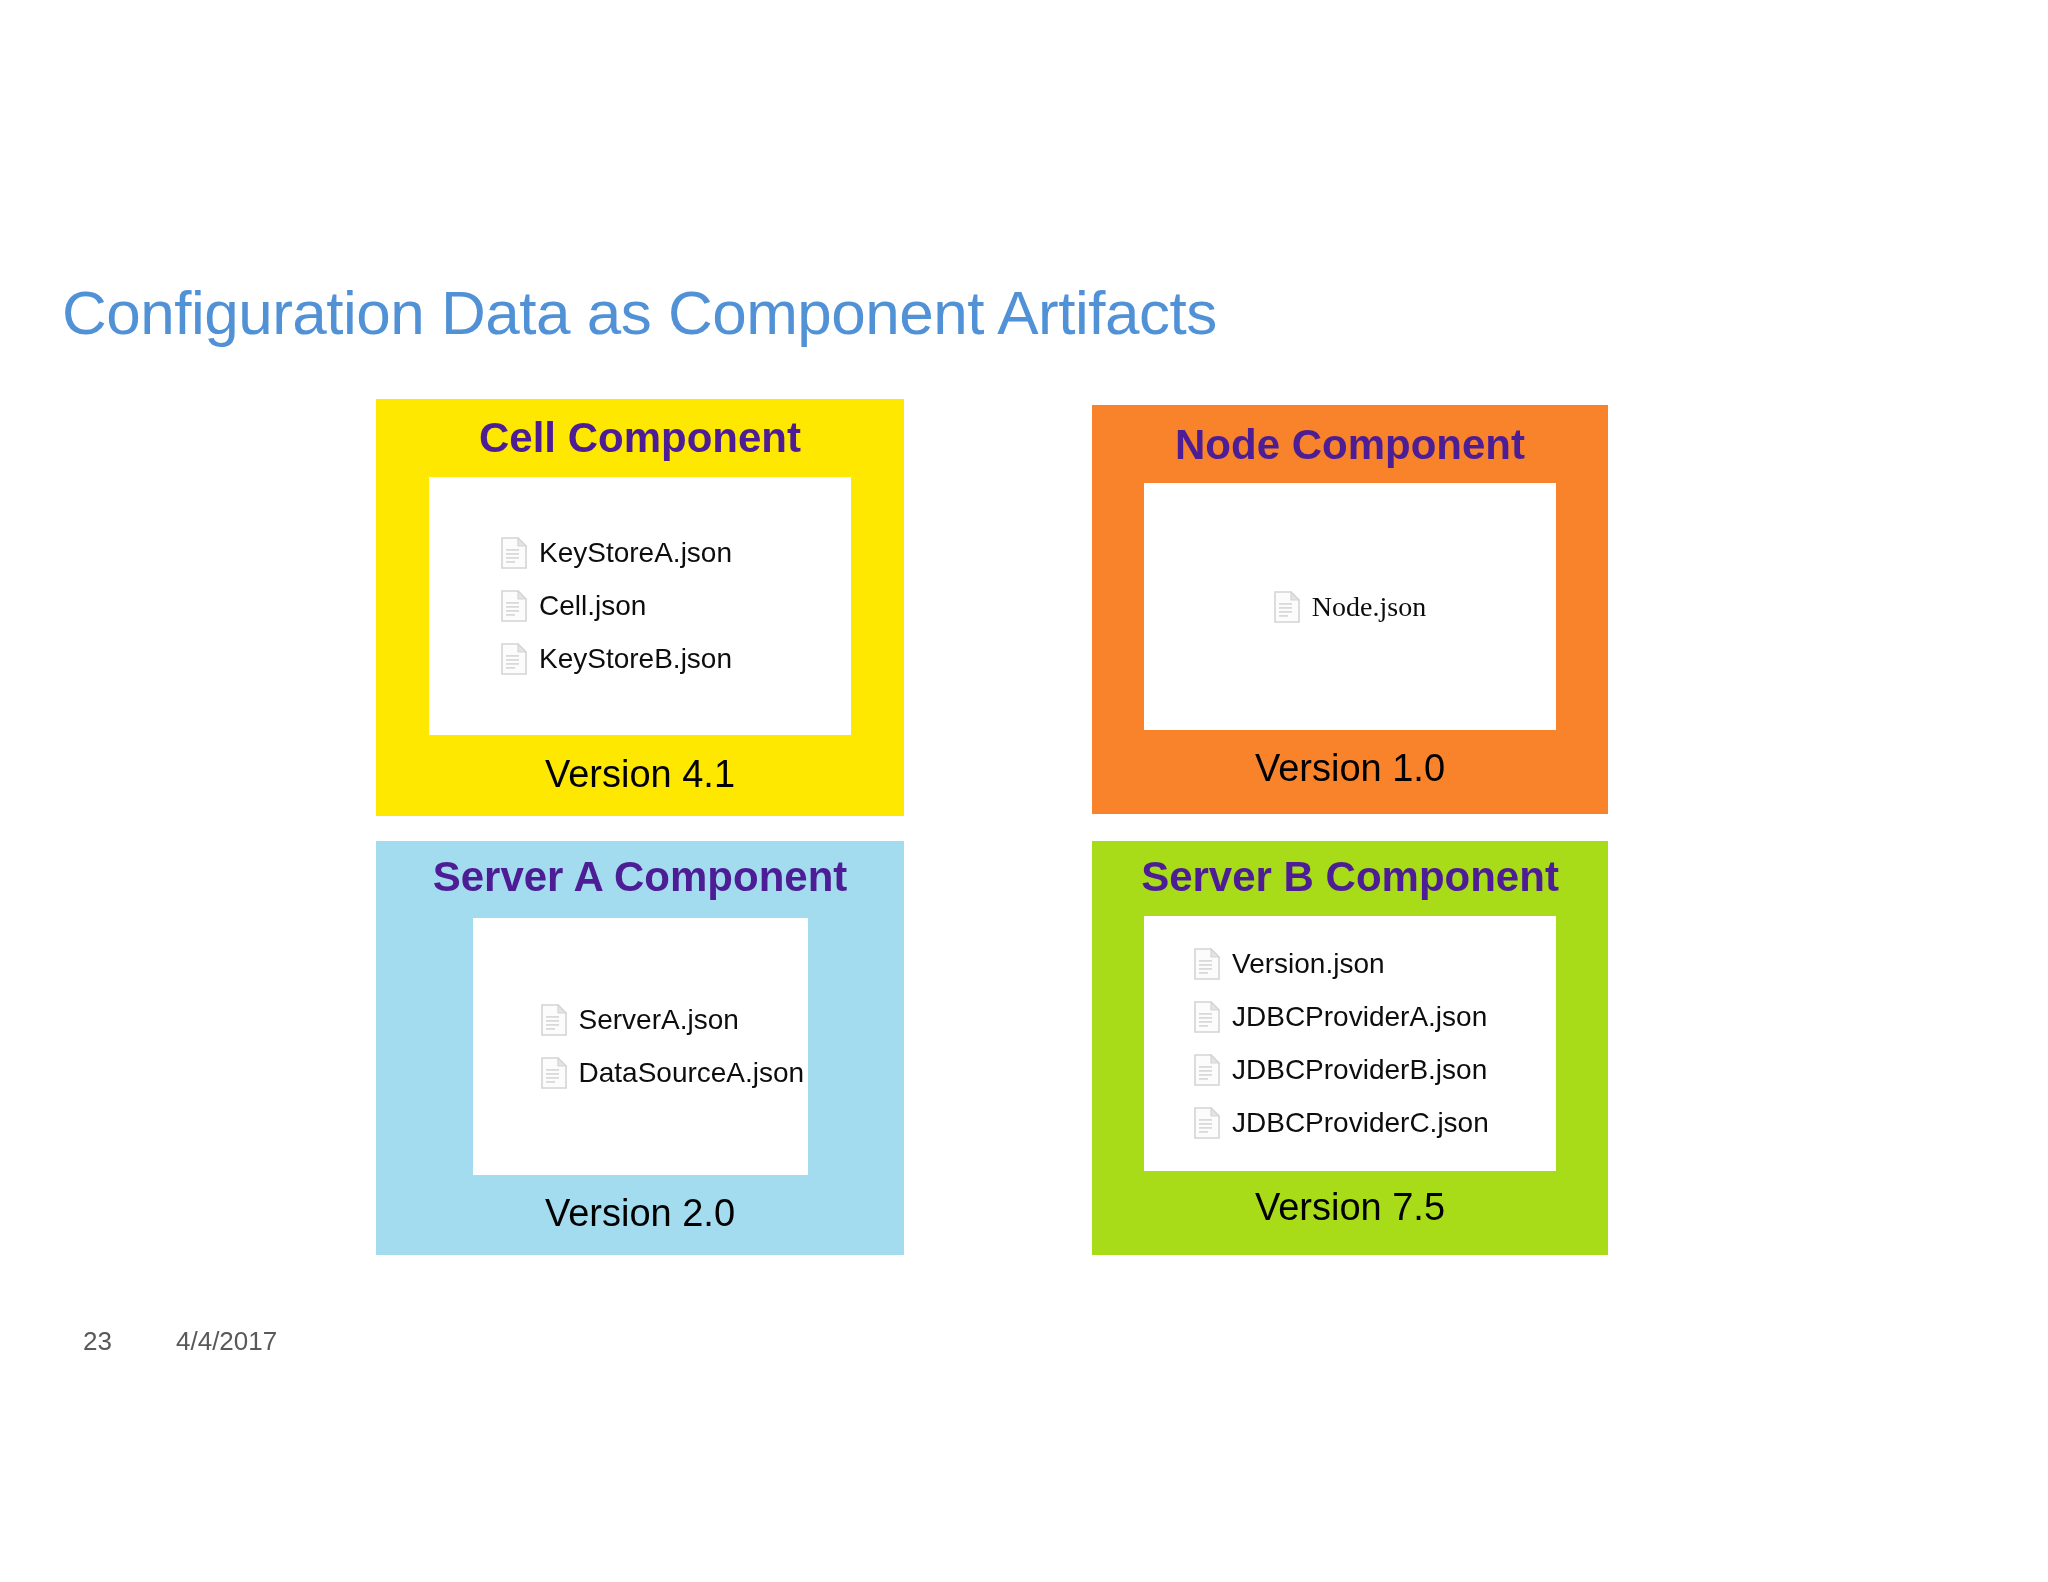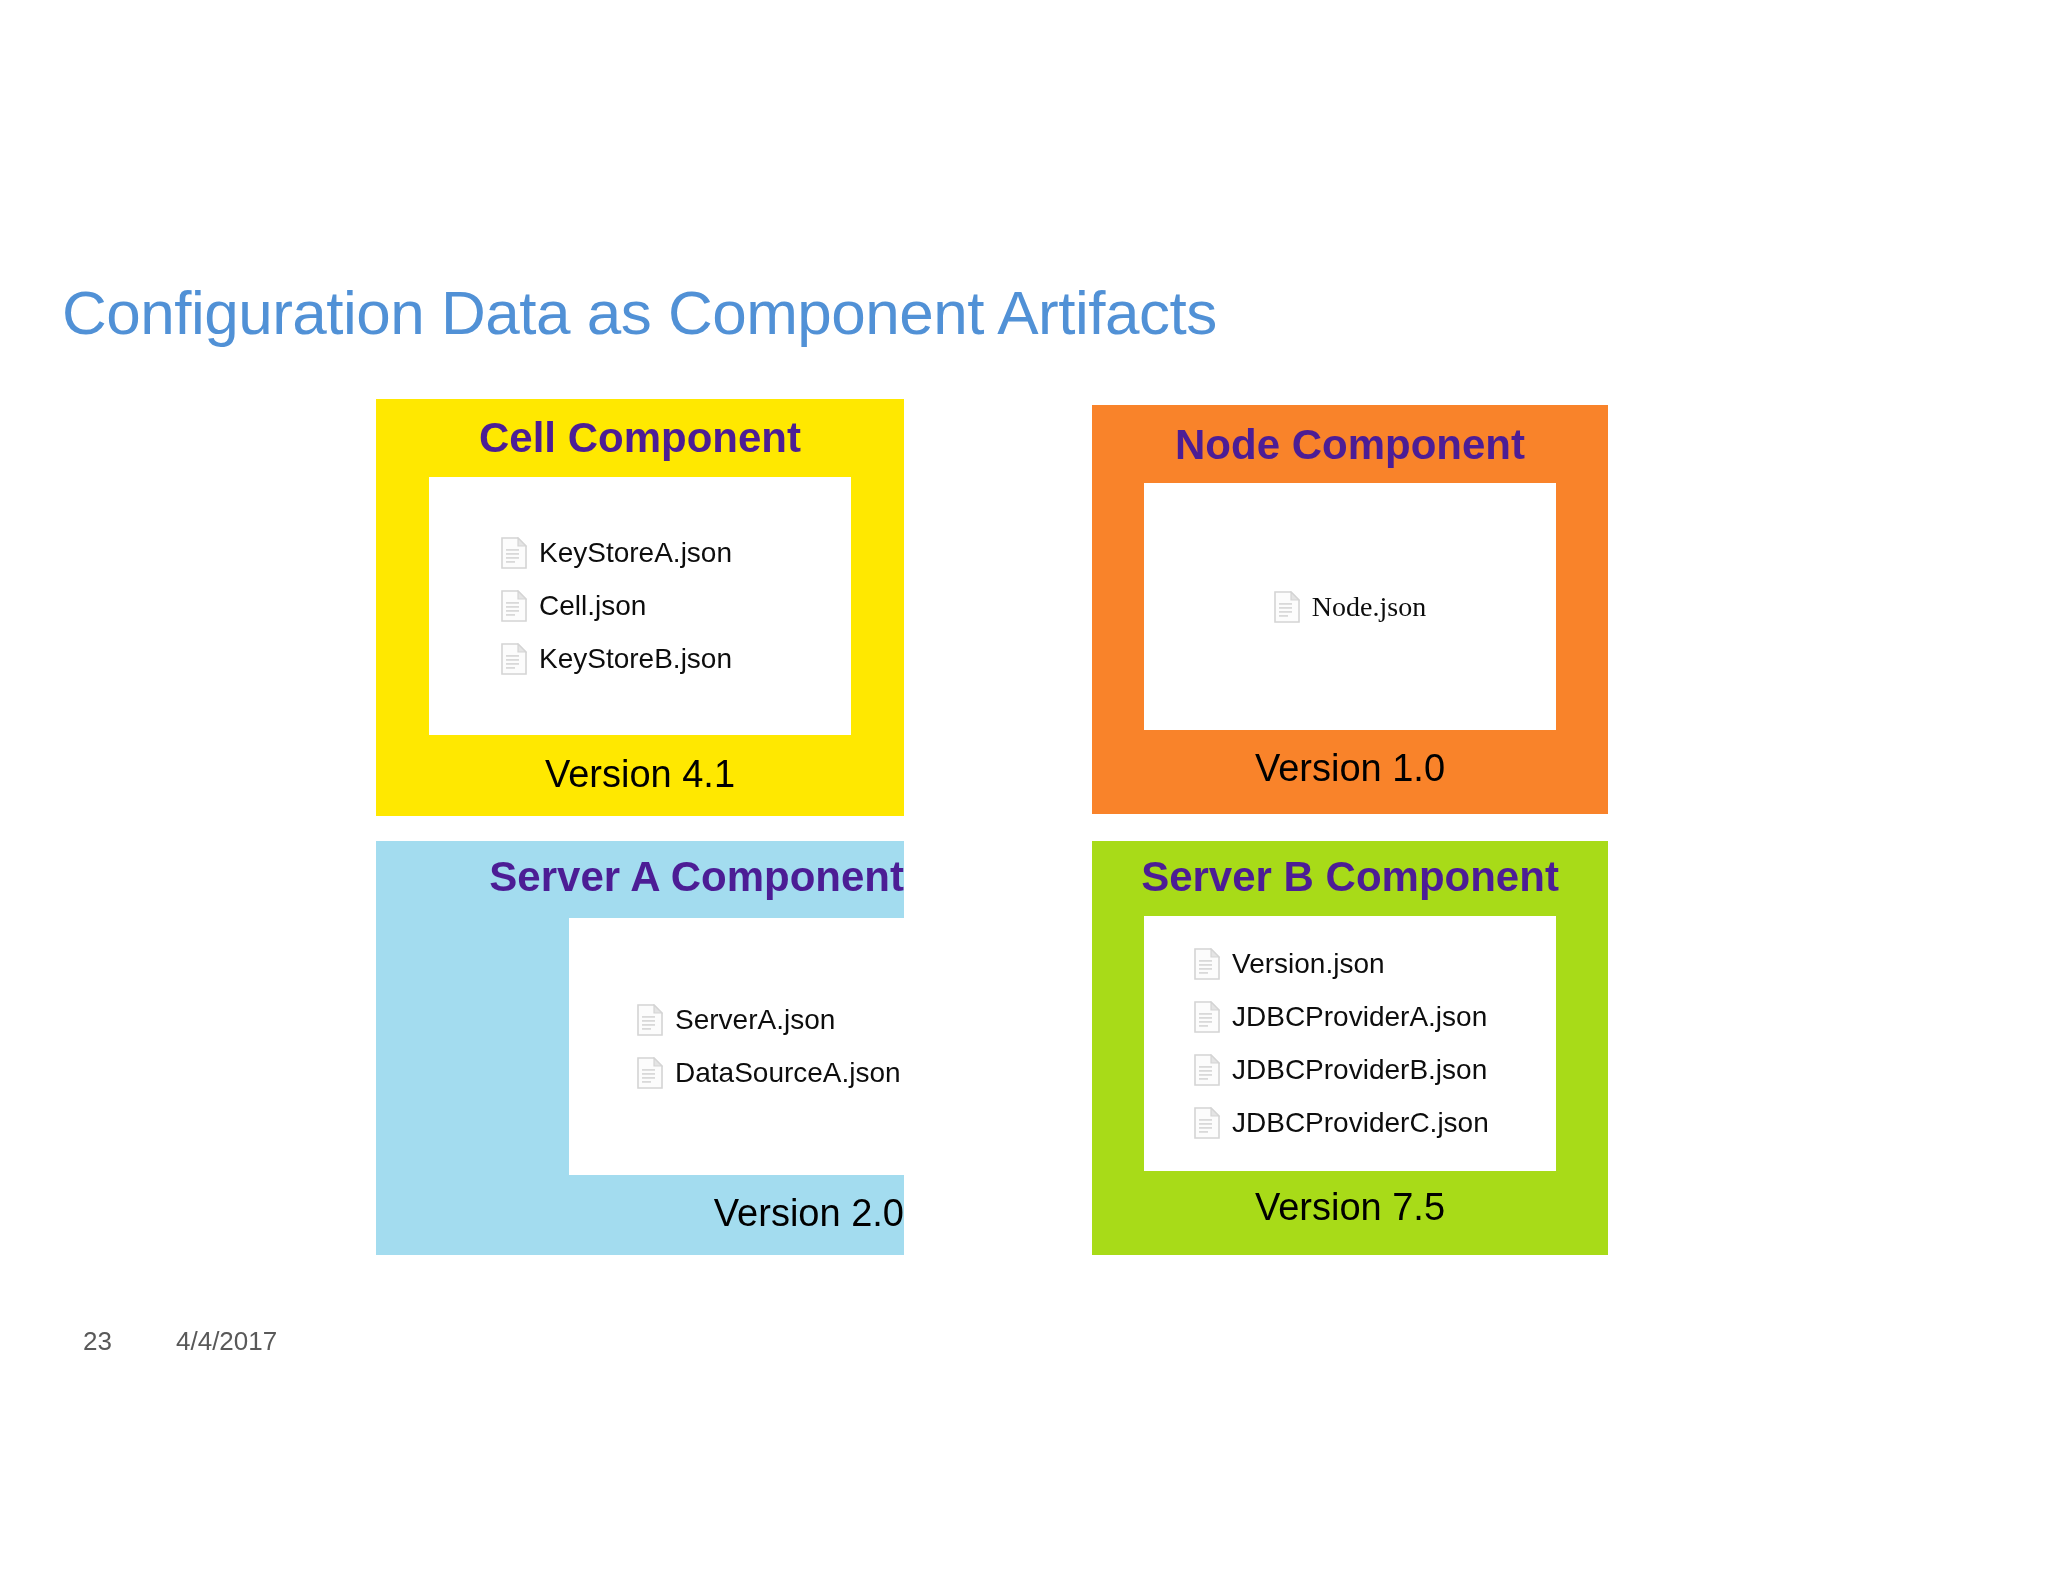--- a/index.html
+++ b/index.html
@@ -112,21 +112,21 @@
   
   #card-node {
     left: 1092px; top: 405px; width: 516px; height: 409px;
   }
   #card-node .card-title { margin-top: 18px; }
   #card-node .card-panel { margin-top: 16px; width: 412px; height: 247px; font-family: Liberation Serif, serif; }
   #card-node .card-version { margin-top: 19px; }
 
   
   #card-servera {
-    left: 376px; top: 841px; width: 528px; height: 414px; align-items: flex-end;
+    left: 376px; top: 841px; width: 528px; height: 414px;
   }
   #card-servera .card-title { margin-top: 14px; }
   #card-servera .card-panel { margin-top: 19px; width: 335px; height: 257px; padding-left: 68px; }
   #card-servera .card-version { margin-top: 19px; }
 
   
   #card-serverb {
     left: 1092px; top: 841px; width: 516px; height: 414px;
   }
   #card-serverb .card-title { margin-top: 14px; }

